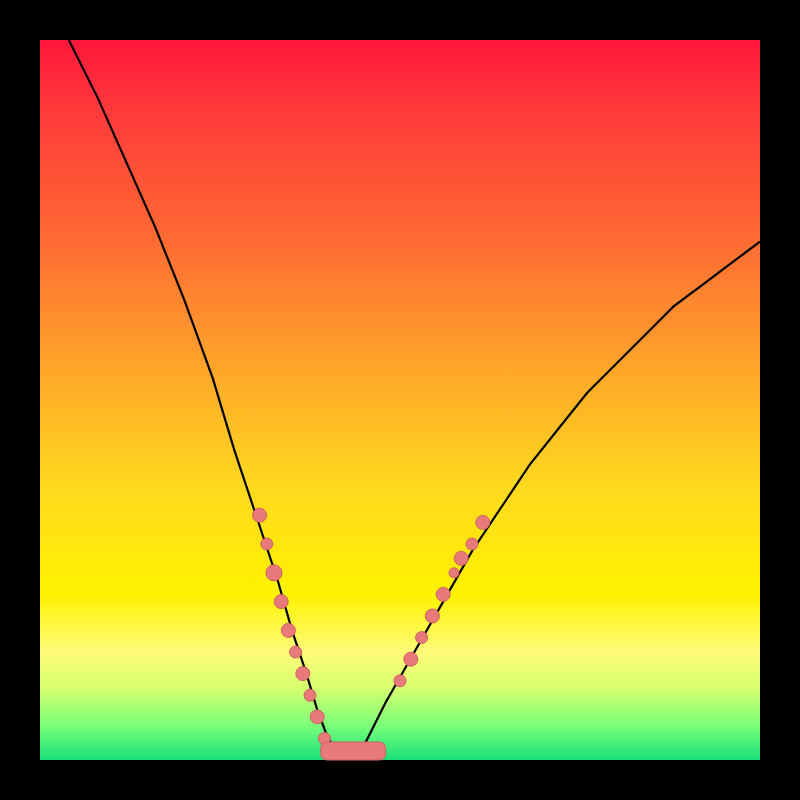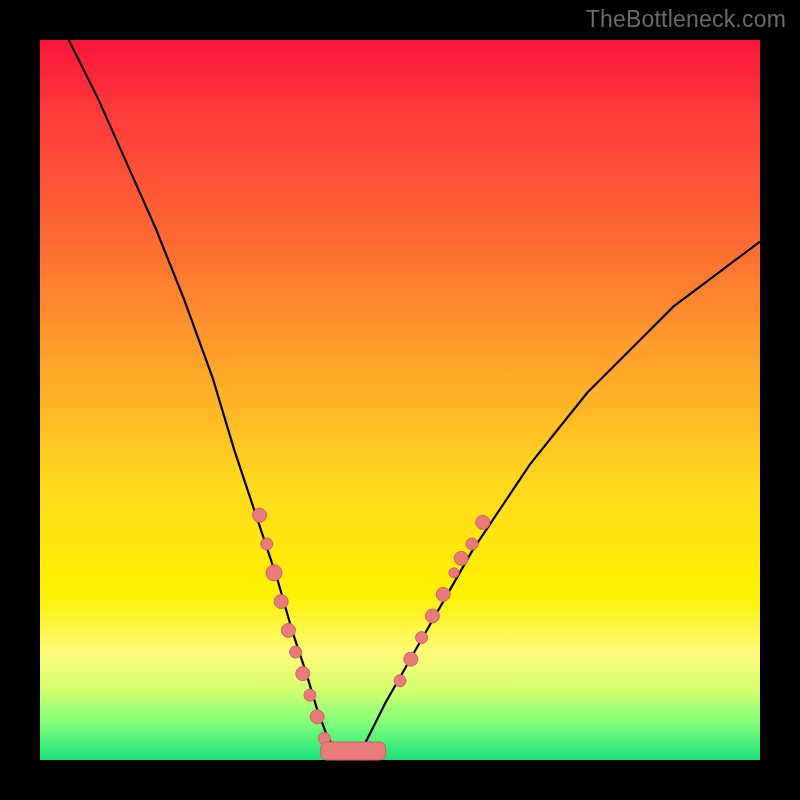--- a/index.html
+++ b/index.html
@@ -70,21 +70,20 @@
   .base {
     fill: #e87a7c;
     stroke: #d05e60;
     stroke-width: 1;
   }
 </style>
 </head>
 <body>
 
 <div class="frame">
-  <div class="watermark">TheBottleneck.com</div>
 
   <div class="plot">
     <svg class="overlay" viewBox="0 0 720 720" preserveAspectRatio="none">
       <path id="curve-path" class="curve" d="M28.8 0.0 L57.6 57.6 L86.4 122.4 L115.2 187.2 L144.0 259.2 L172.8 338.4 L194.4 410.4 L216.0 475.2 L237.6 540.0 L252.0 590.4 L266.4 633.6 L277.2 669.6 L288.0 698.4 L298.8 712.8 L309.6 720.0 L324.0 705.6 L345.6 662.4 L374.4 612.0 L403.2 561.6 L432.0 511.2 L460.8 468.0 L489.6 424.8 L518.4 388.8 L547.2 352.8 L576.0 324.0 L604.8 295.2 L633.6 266.4 L662.4 244.8 L691.2 223.2 L720.0 201.6"></path>
       <g id="marker-group">
           <circle cx="219.6" cy="475.2" r="7" class="dot"></circle>
           <circle cx="226.8" cy="504.0" r="6" class="dot"></circle>
           <circle cx="234.0" cy="532.8" r="8" class="dot"></circle>
           <circle cx="241.2" cy="561.6" r="7" class="dot"></circle>
           <circle cx="248.4" cy="590.4" r="7" class="dot"></circle>

